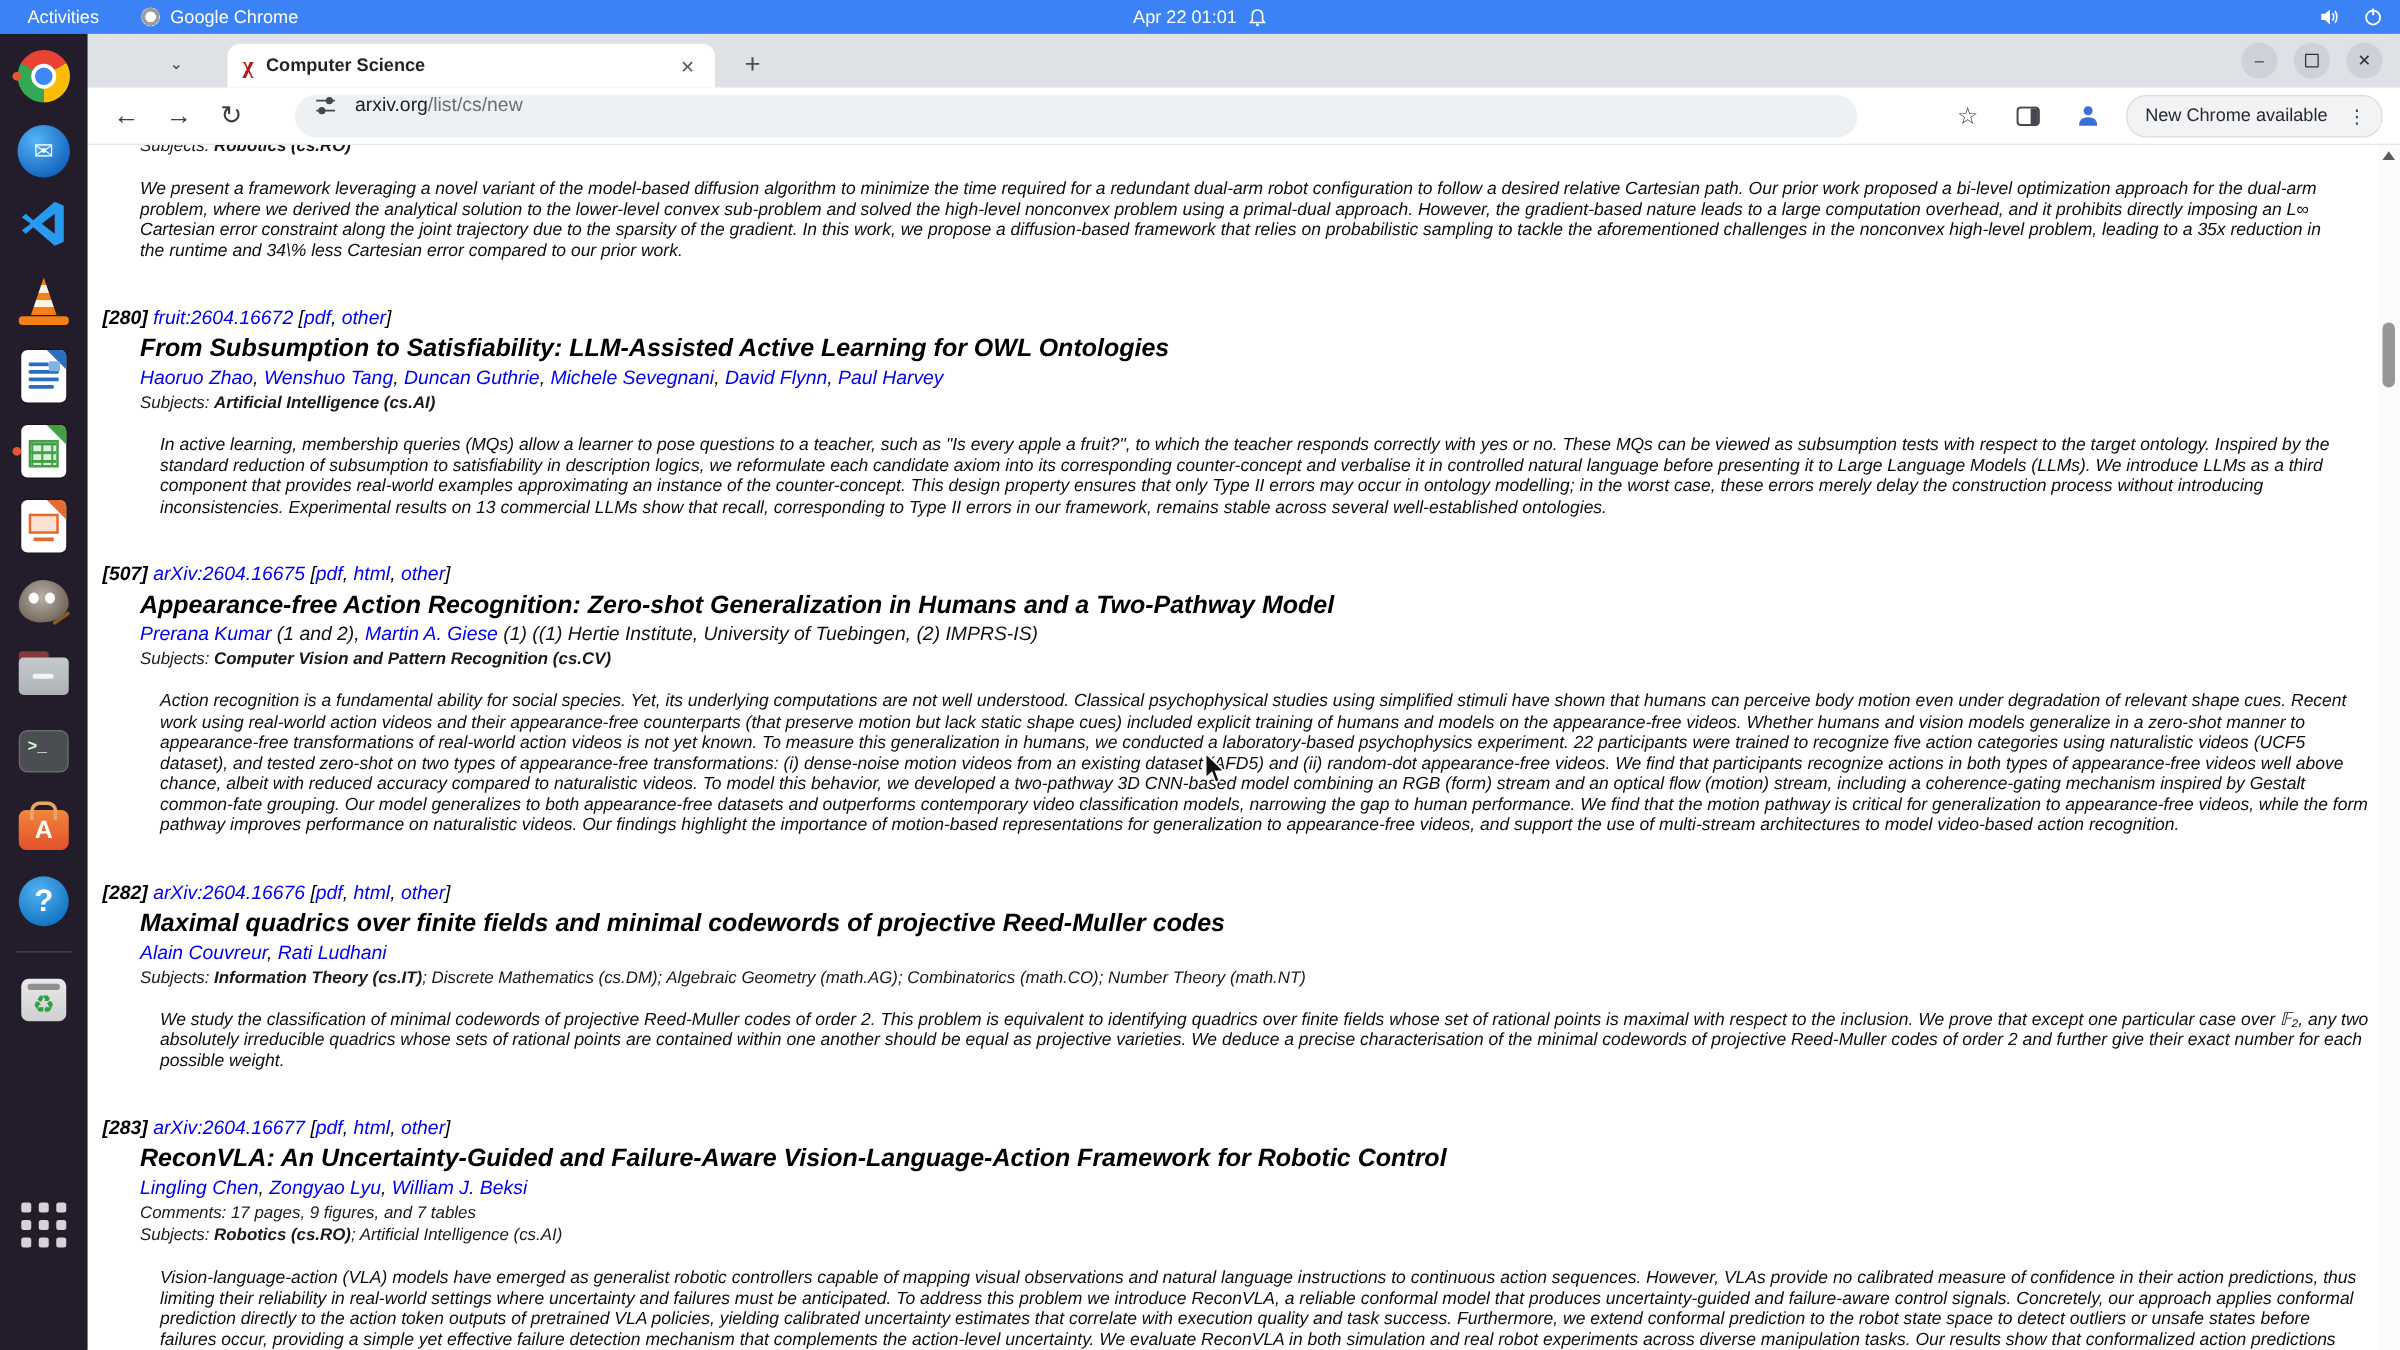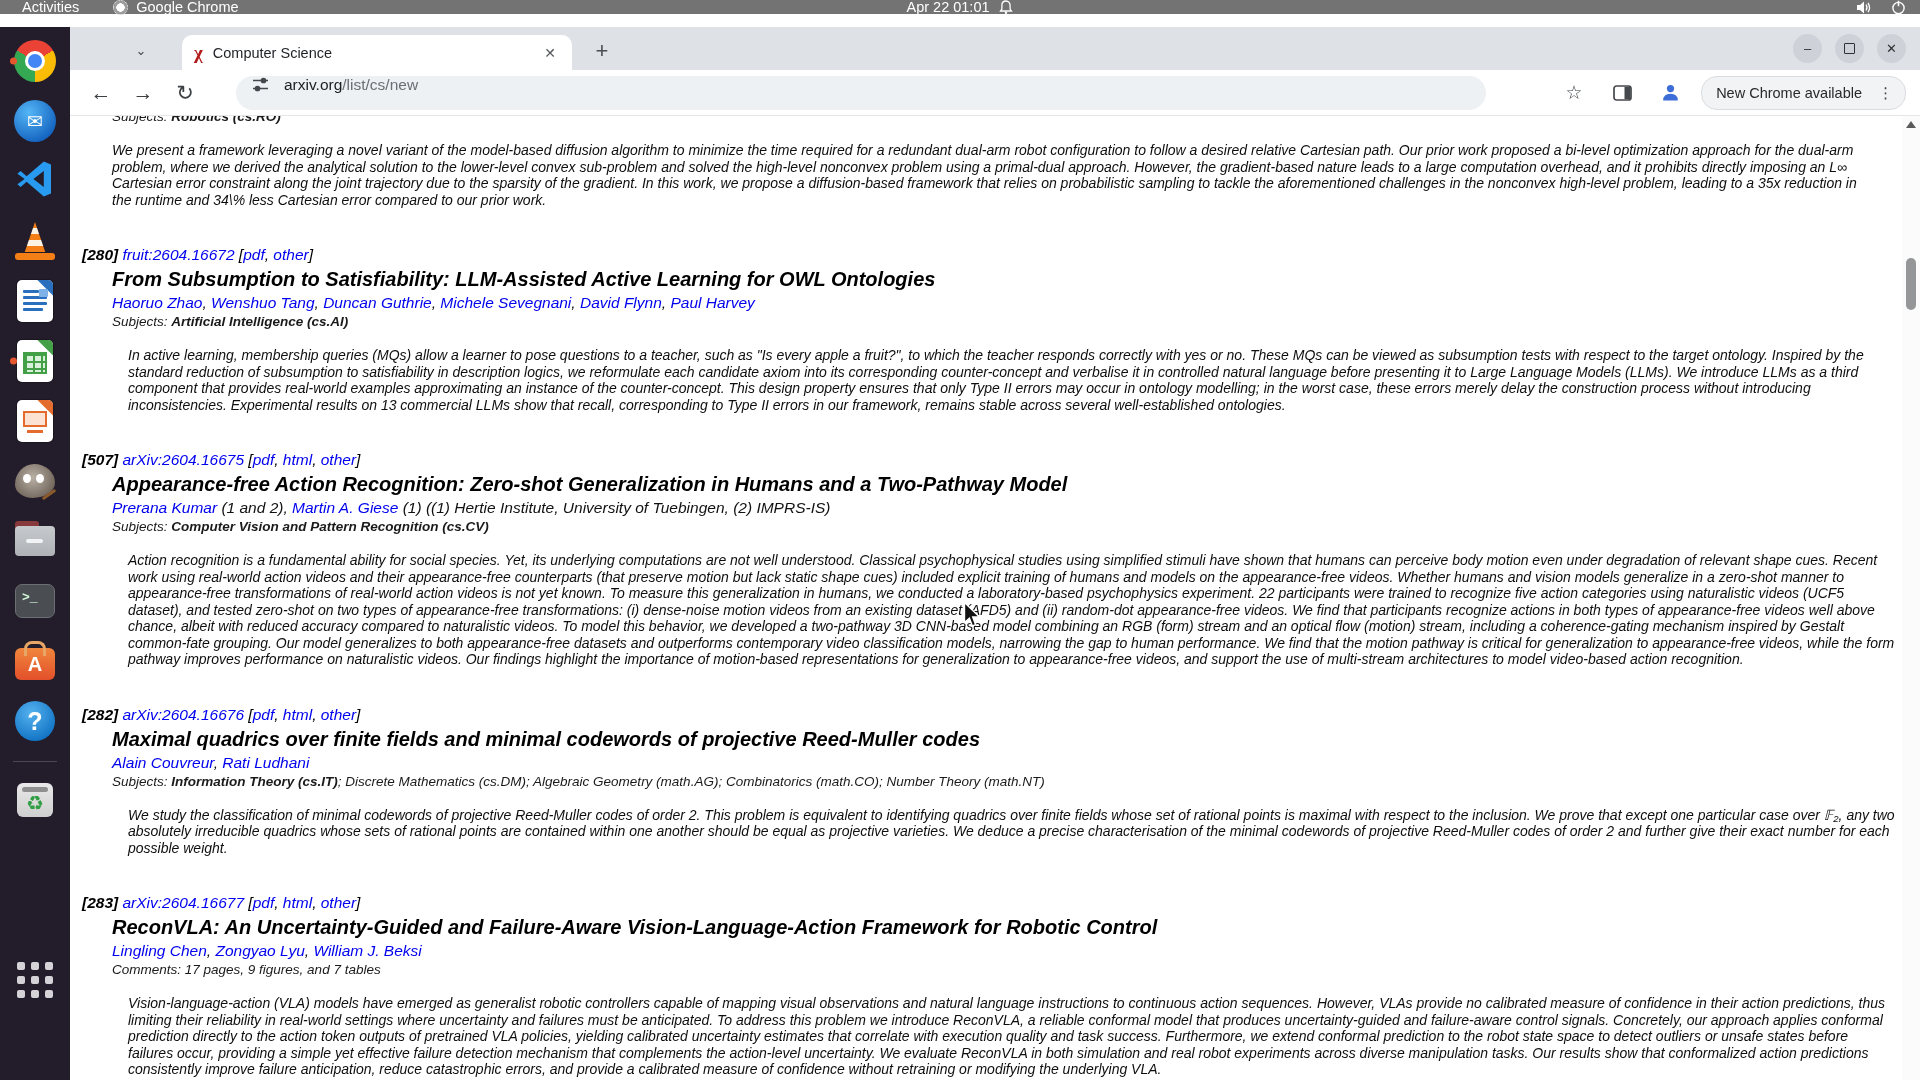--- a/index.html
+++ b/index.html
@@ -1,18 +1,18 @@
 <!DOCTYPE html>
 <html><head>
 <meta charset="utf-8">
 <style>
   html,body{margin:0;padding:0;width:1920px;height:1080px;overflow:hidden;background:#fff;
     font-family:"Liberation Sans",sans-serif;-webkit-font-smoothing:antialiased;}
   
-  .topbar{position:fixed;left:0;top:0;width:1920px;height:14px;background:#737373;color:#fff;
+  .topbar{position:fixed;left:0;top:0;width:1920px;height:27px;background:#3b82f6;color:#fff;
     display:flex;align-items:center;font-size:14.5px;z-index:50;text-align:right;}
   .tb-activities{margin-left:16px;padding:0 6px;}
   .tb-app{display:flex;align-items:center;gap:8px;margin-left:28px;}
   .tb-chrome-mini{width:15px;height:15px;border-radius:50%;background:radial-gradient(circle at 50% 50%,#fff 0 4px,#9c9c9c 4.5px 7px,#dcdcdc 7px);}
   .tb-clock{position:absolute;left:50%;transform:translateX(-50%);display:flex;align-items:center;gap:9px;}
   .tb-right{margin-left:auto;display:flex;align-items:center;gap:18px;margin-right:14px;}
   .tb-icon svg{display:block;}
   
   .dock{position:fixed;left:0;top:27px;width:70px;height:1053px;background:#231c2a;
     display:flex;flex-direction:column;align-items:center;padding-top:8px;box-sizing:border-box;z-index:40;}
@@ -62,21 +62,21 @@
   .icon-vlc .cone{position:absolute;left:4px;top:0;width:32px;height:30px;clip-path:polygon(50% 0,82% 100%,18% 100%);
     background:repeating-linear-gradient(180deg,#f57f17 0 6px,#fdf3e3 6px 12px);}
   .icon-vlc .base{position:absolute;left:0;bottom:0;width:40px;height:7px;background:#f57f17;border-radius:3px;}
   
   .bwin{position:fixed;left:70px;top:27px;width:1850px;height:1053px;display:flex;flex-direction:column;background:#fff;}
   .tabstrip{position:relative;height:43px;background:#dee1e6;flex:0 0 auto;}
   .tab-search{position:absolute;left:58px;top:10px;width:26px;height:26px;border-radius:50%;display:flex;align-items:center;justify-content:center;color:#45474a;font-size:13px;}
   .tab{position:absolute;left:112px;top:8px;width:390px;height:35px;background:#fff;border-radius:10px 10px 0 0;
     display:flex;align-items:center;padding:0 12px;box-sizing:border-box;gap:10px;}
   .tab-favicon{color:#b31b1b;font-family:"Liberation Serif",serif;font-weight:bold;font-size:19px;line-height:1;}
-  .tab-title{font-size:14.5px;color:#1f2125;flex:1 1 auto;white-space:nowrap;overflow:hidden;}
+  .tab-title{font-size:14.5px;color:#1f2125;flex:1 1 auto;white-space:nowrap;overflow:hidden;font-weight:bold;}
   .tab-close{color:#55585c;font-size:14px;padding:2px 4px;border-radius:50%;}
   .newtab-btn{position:absolute;left:518px;top:10px;width:28px;height:28px;display:flex;align-items:center;justify-content:center;color:#4a4d51;font-size:22px;font-weight:400;}
   .win-controls{position:absolute;right:14px;top:7px;display:flex;gap:13px;}
   .win-btn{width:29px;height:29px;border-radius:50%;background:#ced2d8;color:#2e3033;display:flex;align-items:center;justify-content:center;font-size:13px;}
   .win-btn .sq{width:9px;height:9px;border:1.6px solid #2e3033;border-radius:1px;}
   .toolbar{height:46px;background:#fff;display:flex;align-items:center;flex:0 0 auto;border-bottom:1px solid #e4e6e9;padding:0 14px;box-sizing:border-box;gap:8px;}
   .nav-ic{width:34px;height:34px;display:flex;align-items:center;justify-content:center;color:#3c4043;font-size:21px;border-radius:50%;}
   .omnibox{flex:1 1 auto;height:34px;margin:0 10px 0 26px;background:#eef1f4;border-radius:17px;display:flex;align-items:flex-start;padding:0 16px;box-sizing:border-box;gap:15px;max-width:1250px;}
   .omni-url{font-size:15.5px;color:#1b1d1f;}
   .omni-url .path{color:#6b6f73;}
@@ -349,20 +349,21 @@
               <div class="entry-meta"><span>Subjects: </span><b>Information Theory (cs.IT)</b><span>; Discrete Mathematics (cs.DM); Algebraic Geometry (math.AG); Combinatorics (math.CO); Number Theory (math.NT)</span></div>
               <p class="entry-abs">We study the classification of minimal codewords of projective Reed-Muller codes of order 2. This problem is equivalent to identifying quadrics over finite fields whose set of rational points is maximal with respect to the inclusion. We prove that except one particular case over 𝔽₂, any two absolutely irreducible quadrics whose sets of rational points are contained within one another should be equal as projective varieties. We deduce a precise characterisation of the minimal codewords of projective Reed-Muller codes of order 2 and further give their exact number for each possible weight.</p>
             </div>
           </div>
           <div class="entry">
             <div class="entry-id"><b>[283]</b> <a class="lnk">arXiv:2604.16677</a> [<a class="lnk">pdf</a>, <a class="lnk">html</a>, <a class="lnk">other</a>]</div>
             <div class="entry-body">
               <div class="entry-title">ReconVLA: An Uncertainty-Guided and Failure-Aware Vision-Language-Action Framework for Robotic Control</div>
               <div class="entry-authors"><a class="lnk">Lingling Chen</a>, <a class="lnk">Zongyao Lyu</a>, <a class="lnk">William J. Beksi</a></div>
               <div class="entry-meta"><span>Comments: </span><span>17 pages, 9 figures, and 7 tables</span></div>
+              <div class="entry-meta"><span>Subjects: </span><b>Robotics (cs.RO)</b><span>; Artificial Intelligence (cs.AI)</span></div>
               <p class="entry-abs">Vision-language-action (VLA) models have emerged as generalist robotic controllers capable of mapping visual observations and natural language instructions to continuous action sequences. However, VLAs provide no calibrated measure of confidence in their action predictions, thus limiting their reliability in real-world settings where uncertainty and failures must be anticipated. To address this problem we introduce ReconVLA, a reliable conformal model that produces uncertainty-guided and failure-aware control signals. Concretely, our approach applies conformal prediction directly to the action token outputs of pretrained VLA policies, yielding calibrated uncertainty estimates that correlate with execution quality and task success. Furthermore, we extend conformal prediction to the robot state space to detect outliers or unsafe states before failures occur, providing a simple yet effective failure detection mechanism that complements the action-level uncertainty. We evaluate ReconVLA in both simulation and real robot experiments across diverse manipulation tasks. Our results show that conformalized action predictions consistently improve failure anticipation, reduce catastrophic errors, and provide a calibrated measure of confidence without retraining or modifying the underlying VLA.</p>
             </div>
           </div>
         </div>
     </div>
     <div class="scrollbar">
       <div class="sb-up"></div>
       <div class="sb-thumb"></div>
     </div>
   </div>

